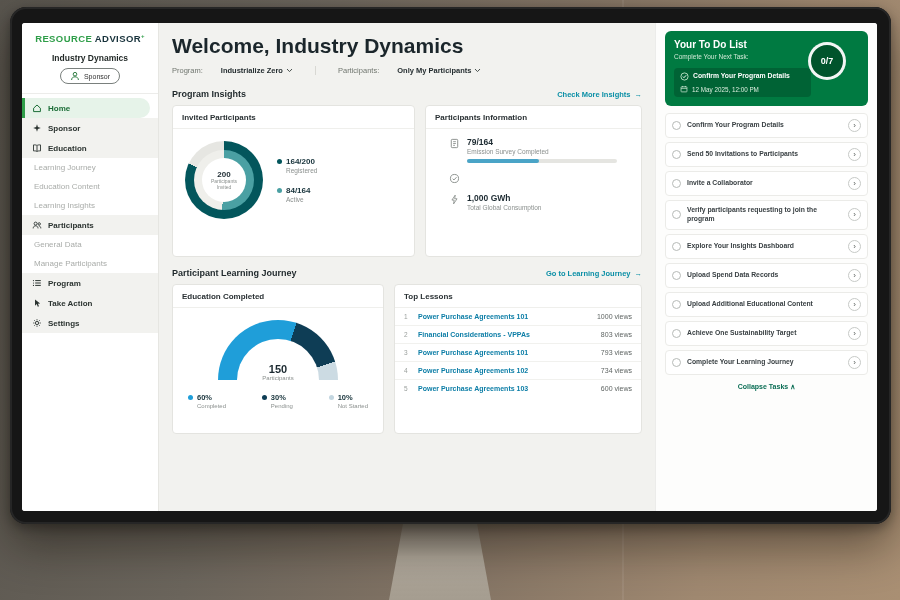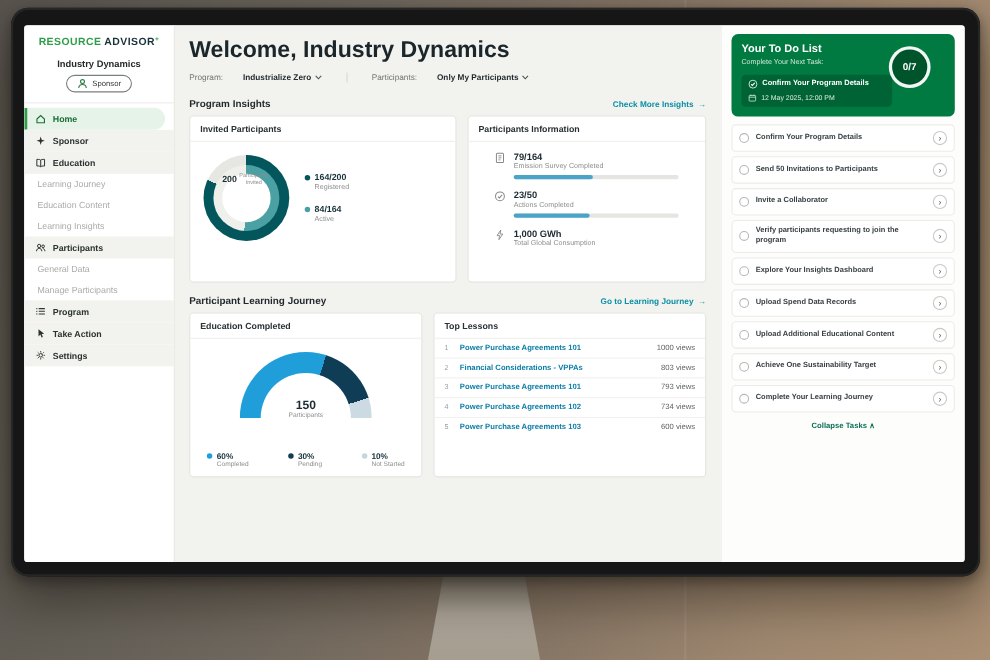--- a/index.html
+++ b/index.html
@@ -58,21 +58,21 @@
   .card { background:#fff; border:1px solid #e4e4e0; border-radius:4px; overflow:hidden; }
   .cardtitle { font-size:8px; font-weight:bold; color:#2a3134; padding:7px 9px 6px; border-bottom:1px solid #efefec; }
 
   .card.invited { width:243px; height:152px; }
   .invbody { display:flex; align-items:center; gap:14px; padding:12px 12px; }
   .donut { width:78px; height:78px; border-radius:50%; position:relative; flex:none;
            background:conic-gradient(#03565c 0 82%, #e6e6e2 82% 100%); }
   .donut .ring2 { position:absolute; inset:9px; border-radius:50%;
            background:conic-gradient(#4aa0a3 0 51%, #efefeb 51% 100%); }
   .donut .hole { position:absolute; inset:17px; border-radius:50%; background:#fff;
-           display:flex; flex-direction:row; justify-content:center; text-align:center; }
+           display:flex; flex-direction:column; align-items:center; justify-content:center; text-align:center; }
   .hv { font-size:8px; font-weight:bold; color:#1c2a31; }
   .hl { font-size:5px; color:#8b908e; line-height:1.15; width:34px; }
   .legcol { display:flex; flex-direction:column; gap:12px; }
   .legtop { display:flex; align-items:center; gap:4px; font-size:8px; font-weight:bold; color:#16323a; }
   .dot { width:5px; height:5px; border-radius:50%; flex:none; }
   .dot.dk { background:#03565c; } .dot.md { background:#4aa0a3; }
   .dot.b1 { background:#1f9ed9; } .dot.b2 { background:#0e3d55; } .dot.b3 { background:#c3d6e0; }
   .leglabel { font-size:6.5px; color:#8b908e; margin-left:9px; margin-top:1px; }
 
   .card.info { flex:1; height:152px; }
@@ -86,21 +86,21 @@
 
   .card.edu { width:212px; height:150px; }
   .edubody { padding:10px 10px 8px; }
   .gauge-wrap { width:120px; height:62px; overflow:hidden; position:relative; margin:2px auto 0; }
   .gauge { width:120px; height:120px; border-radius:50%;
     background:conic-gradient(from 270deg, #1f9ed9 0deg 108deg, #0e3d55 108deg 162deg, #ccdbe3 162deg 180deg, transparent 180deg 360deg); }
   .ghole { position:absolute; left:19px; top:19px; width:82px; height:82px; border-radius:50%; background:#fff; }
   .gtext { position:absolute; left:0; right:0; bottom:1px; text-align:center; }
   .hv2 { display:block; font-size:11px; font-weight:bold; color:#1c2a31; }
   .hl2 { display:block; font-size:6px; color:#8b908e; }
-  .edulegend { display:flex; justify-content:space-between; margin-top:28px; padding:0 5px; }
+  .edulegend { display:flex; justify-content:space-between; margin-top:11px; padding:0 5px; }
   .eleg .legtop { font-size:7.5px; }
   .eleg .leglabel { font-size:6px; }
 
   .card.lessons { flex:1; height:150px; }
   .lrow { display:flex; align-items:center; gap:6px; padding:5px 9px; border-bottom:1px solid #f1f1ee; }
   .lrow:last-child { border-bottom:none; }
   .lrank { font-size:6.5px; color:#9ba09d; width:8px; flex:none; }
   .ltitle { flex:1; font-size:7px; font-weight:bold; color:#0b7da6; cursor:pointer; }
   .lviews { font-size:7px; color:#5f6563; flex:none; }
 
@@ -304,27 +304,20 @@
                 <div class="bar">
                     <i style="width: 48%;"></i>
                   </div>
               </div>
             </div>
             <div class="irow">
               <svg class="iico" width="11" height="11" viewBox="0 0 12 12">
                   <circle cx="6" cy="6" r="4.4" fill="none" stroke="#848a87" stroke-width="1"></circle>
                   <path d="M4 6.2 L5.4 7.6 L8.2 4.6" fill="none" stroke="#848a87" stroke-width="1"></path>
                 </svg>
-              <div>
-                <div class="ival">23/50</div>
-                <div class="ilab">Actions Completed</div>
-                <div class="bar">
-                    <i style="width: 46%;"></i>
-                  </div>
-              </div>
             </div>
             <div class="irow">
               <svg class="iico" width="11" height="11" viewBox="0 0 12 12">
                   <path d="M6.8 1.2 L3.2 6.6 H5.6 L5 10.8 L8.8 5.2 H6.2 Z" fill="none" stroke="#848a87" stroke-width="0.9"></path>
                 </svg>
               <div>
                 <div class="ival">1,000 GWh</div>
                 <div class="ilab">Total Global Consumption</div>
               </div>
             </div>

